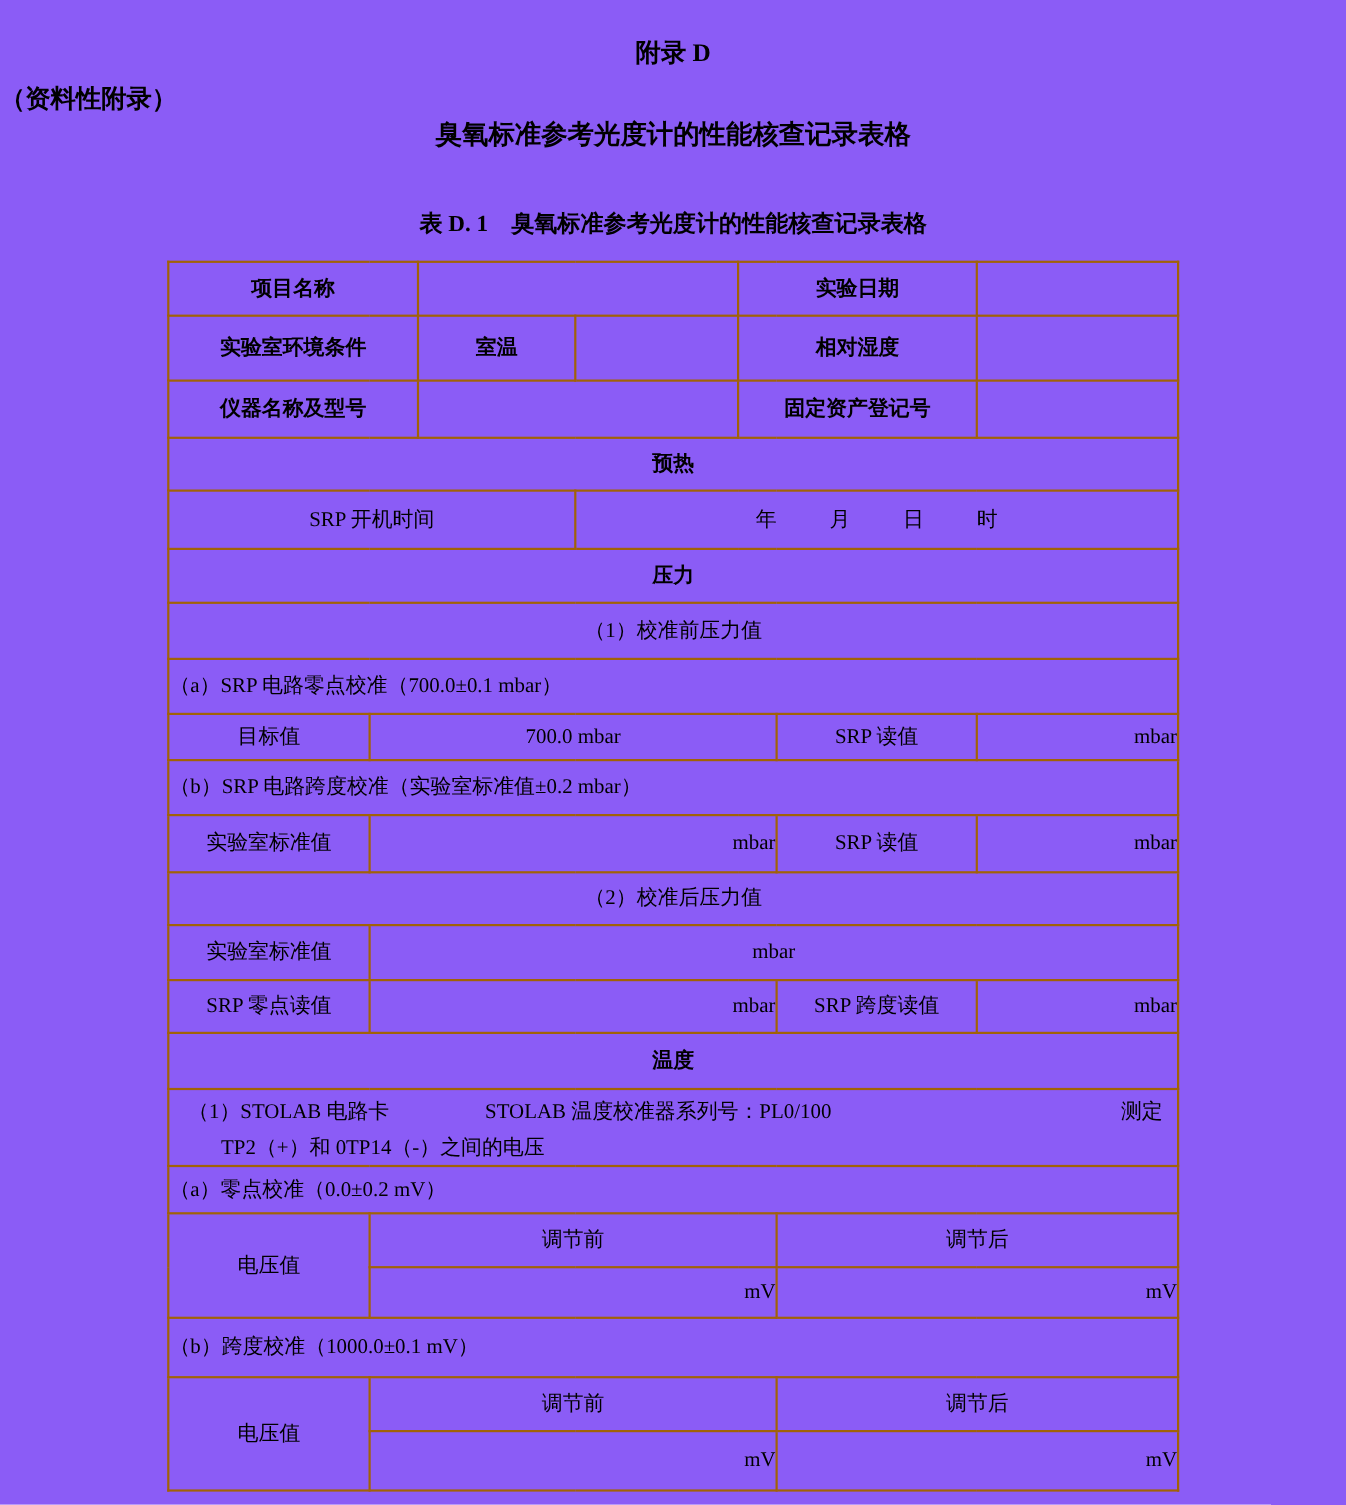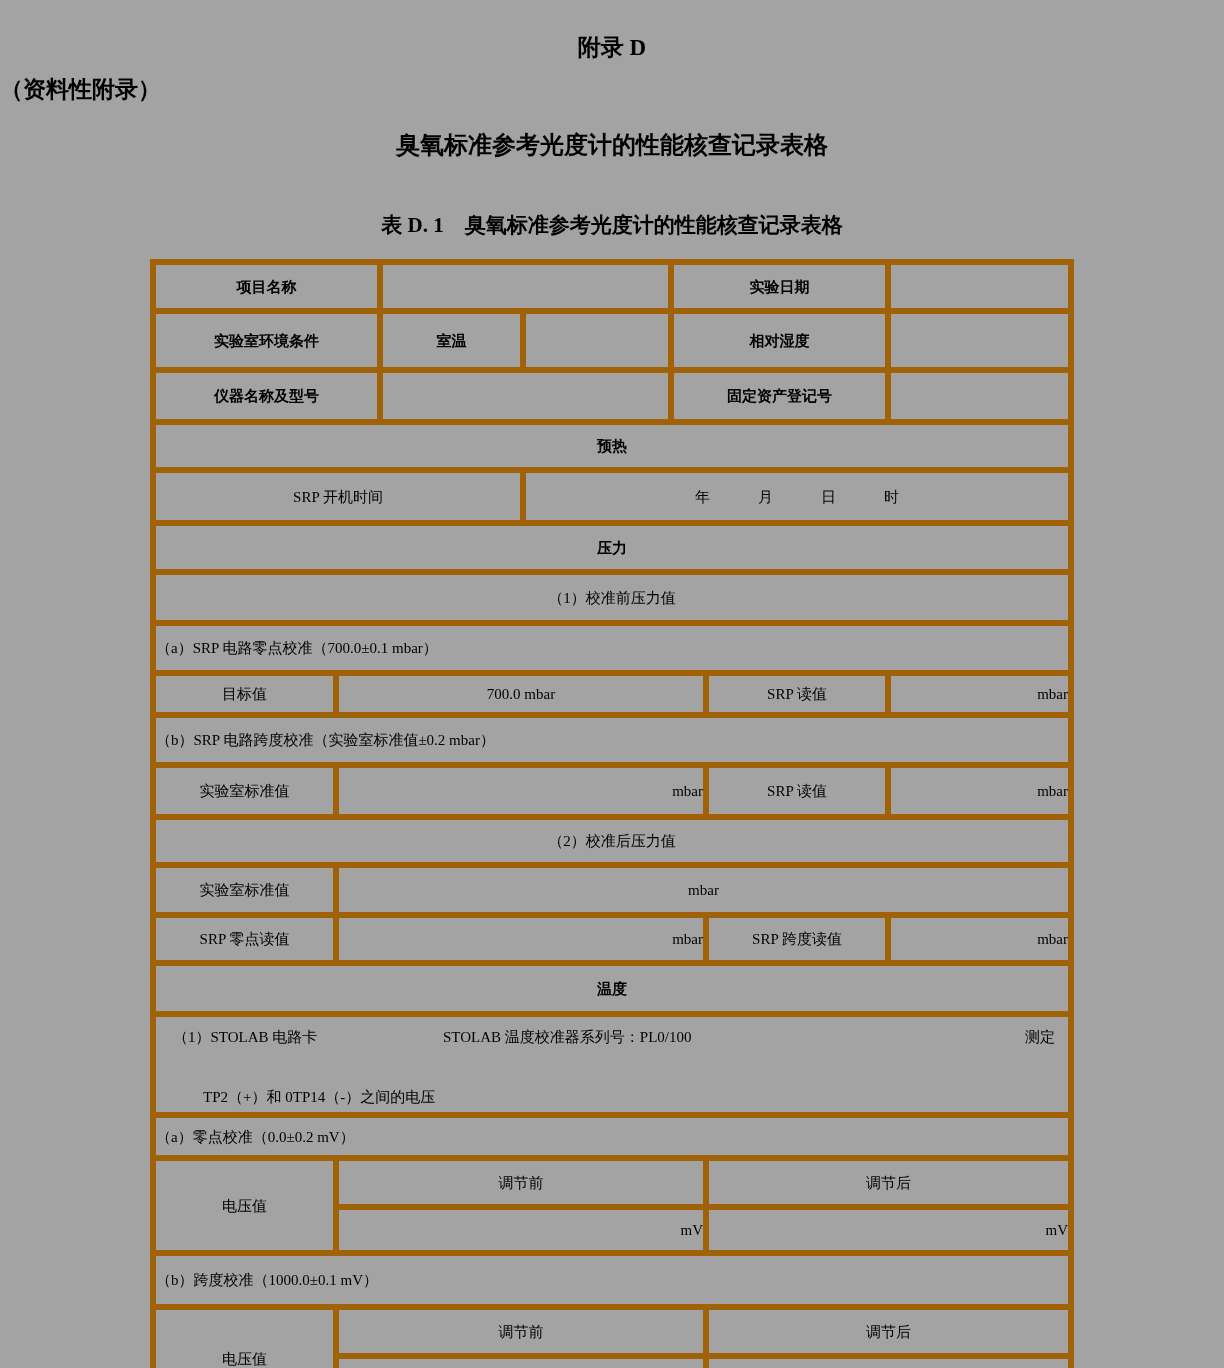--- a/index.html
+++ b/index.html
@@ -1,49 +1,49 @@
 <!DOCTYPE html>
 <html><head>
 <meta charset="utf-8">
 <style>
   html,body{margin:0;padding:0;background:#ffffff;}
   .page{
-    width:1224px;height:1368px;background:#a3a3a3;color:#000;
+    width:1224px;height:1368px;background:#8b5cf6;color:#000;
     font-family:"Liberation Serif","DejaVu Serif",serif;
     overflow:hidden;position:relative;
   }
   .title1{padding-top:34px;text-align:center;font-weight:bold;font-size:23px;line-height:28px;}
   .title2{margin-top:14px;font-weight:bold;font-size:23px;line-height:28px;}
-  .title3{margin-top:26px;text-align:center;font-weight:bold;font-size:24px;line-height:30px;}
+  .title3{margin-top:4px;text-align:center;font-weight:bold;font-size:24px;line-height:30px;}
   .caption{margin-top:52px;text-align:center;font-weight:bold;font-size:21px;line-height:26px;white-space:pre;}
   table.rec{
     border-collapse:collapse;table-layout:fixed;
     width:918px;margin:21px auto 0 auto;
   }
   table.rec td{
-    border:6px solid #a16207;
-    font-size:15px;line-height:24px;
+    border:2px solid #a16207;
+    font-size:19px;line-height:24px;
     padding:0;vertical-align:middle;
     overflow:hidden;
   }
   td.cc{text-align:center;}
   td.bold{font-weight:bold;}
   td.ind1{text-align:center;padding-left:17px;}
   td.ind2{text-align:left;padding-left:47px;}
   td.rgt{text-align:right;padding-right:12px;}
   td.mbar-shift{text-align:center;padding-right:163px;}
   td.datetime{text-align:center;padding-right:68px;}
   td.datetime span{display:inline-block;margin:0 24px;}
   td.stolab-cell{vertical-align:top;}
   .stolab-wrap{position:relative;height:100%;padding-top:8px;}
   .stolab-line1{position:relative;height:30px;}
   .stolab-line1 .s1{position:absolute;left:17px;top:0;font-family:Liberation Serif, serif;}
   .stolab-line1 .s2{position:absolute;left:287px;top:0;}
   .stolab-line1 .s3{position:absolute;right:13px;top:0;}
-  .stolab-line2{padding-left:47px;line-height:30px;margin-top:27px;}
+  .stolab-line2{padding-left:47px;line-height:30px;}
 </style>
 </head>
 <body>
 
 <div class="page">
 
   <div class="title1">附录 D</div>
   <div class="title2">（资料性附录）</div>
   <div class="title3">臭氧标准参考光度计的性能核查记录表格</div>
   <div class="caption">表 D. 1　臭氧标准参考光度计的性能核查记录表格</div>

